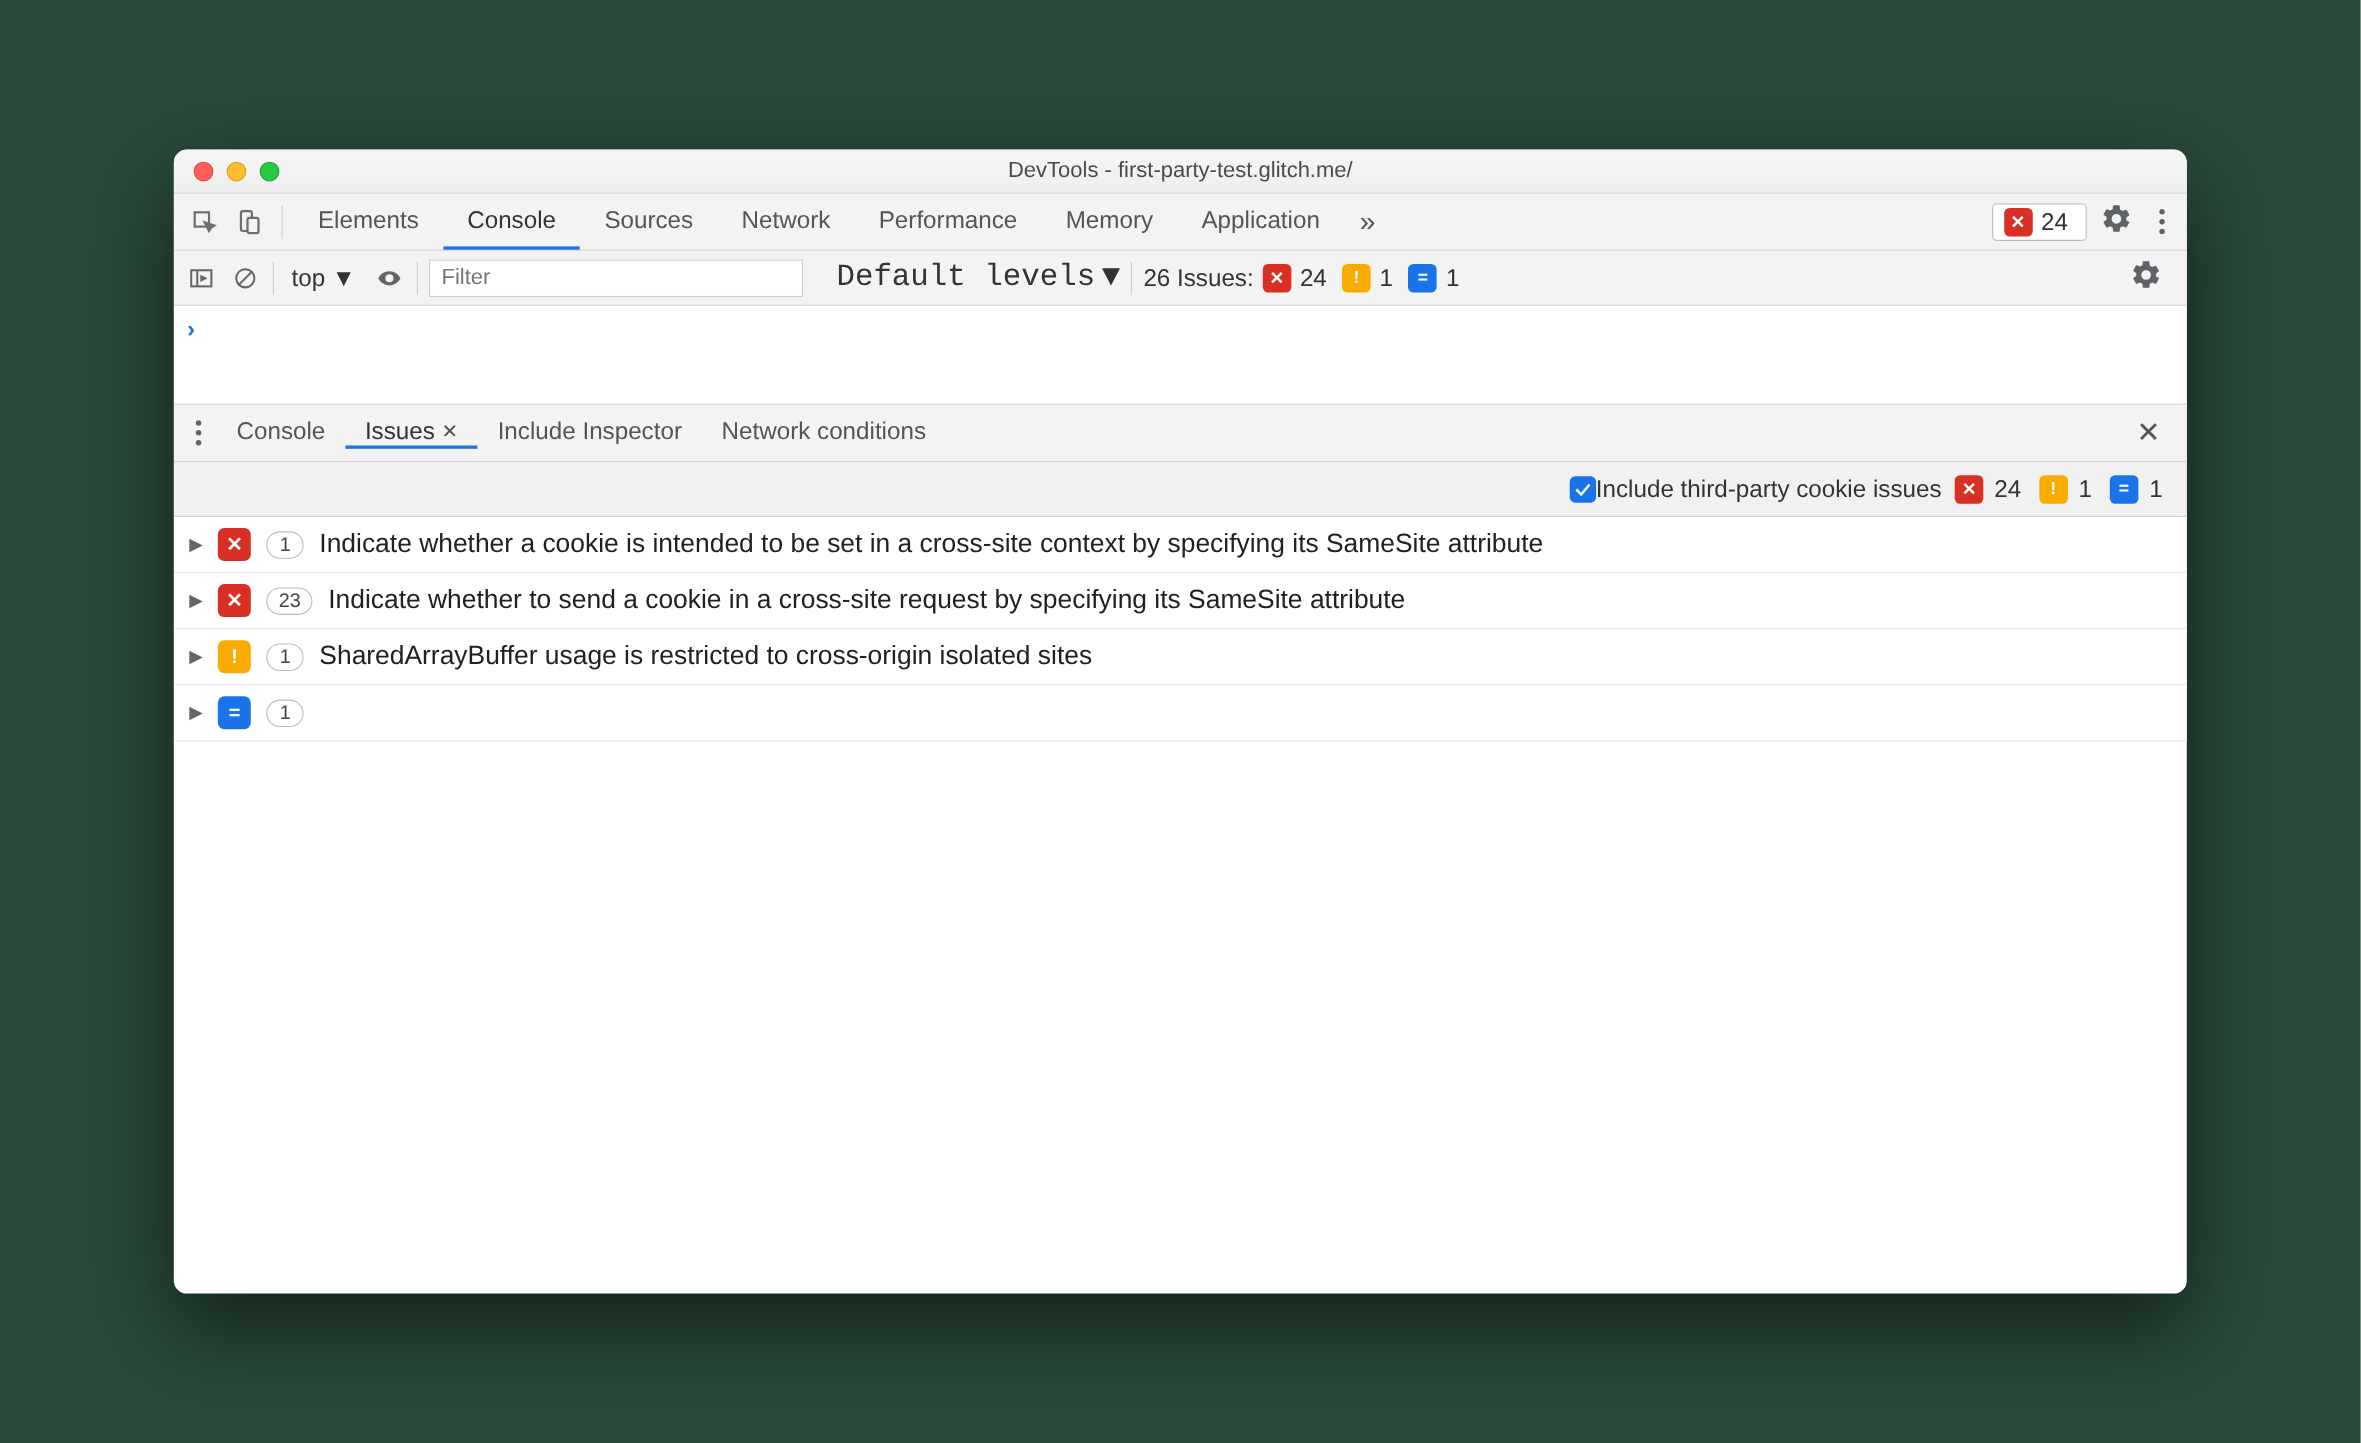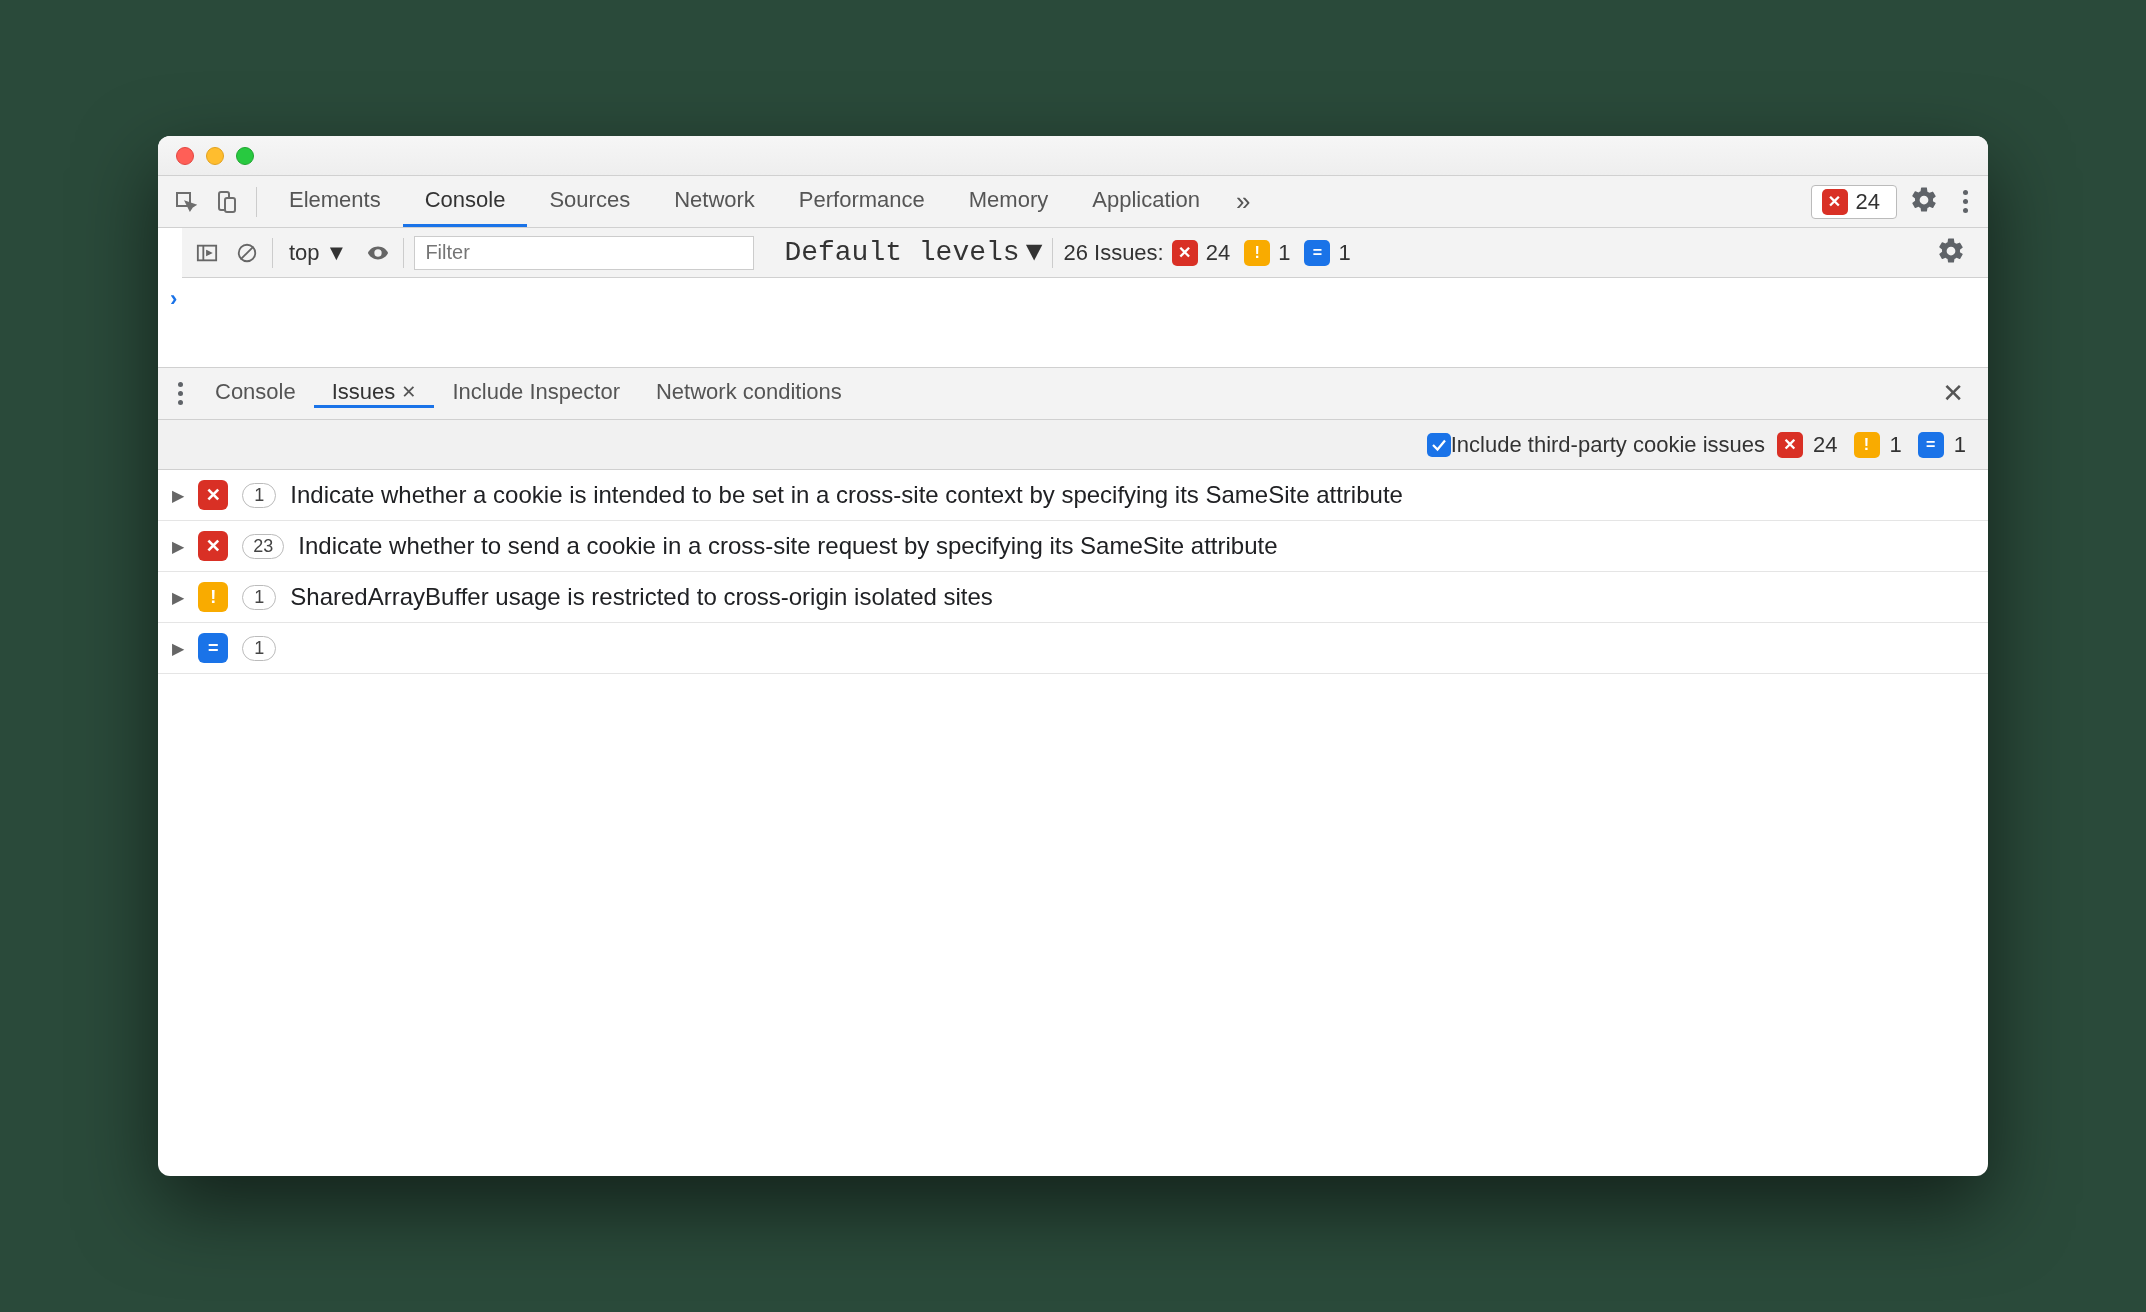--- a/index.html
+++ b/index.html
@@ -76,21 +76,21 @@
   .badge-icon.blue::after{content:""; position:absolute; bottom:-5px; left:5px; border:5px solid transparent; border-top-color:#1a73e8;}
   .badge-count { font-size:22px; color:#333; margin-right:6px;}
   .gear, .kebab { cursor:pointer; color:#5f6368; padding:0 12px;}
   .gear svg{width:30px;height:30px;}
   .kebab { font-size:28px; display:flex; align-items:center;}
   .kebab-dots { display:flex; flex-direction:column; gap:4px;}
   .kebab-dots span{width:5px;height:5px;background:#5f6368;border-radius:50%;}
 
   .console-toolbar {
     height:50px; background:#f3f3f3; border-bottom:1px solid #d0d0d0;
-    display:flex; align-items:center; padding:0 10px; gap:10px;margin-left:24px;
+    display:flex; align-items:center; padding:0 10px; gap:10px;
   }
   .ct-btn { width:30px;height:30px;display:flex;align-items:center;justify-content:center;color:#666;cursor:pointer;}
   .ct-btn svg{width:22px;height:22px;}
   .context-select { display:flex; align-items:center; gap:6px; font-size:22px; color:#333; cursor:pointer; padding:0 6px;}
   .filter-input {
     border:1px solid #ccc; background:#fff; height:34px; width:340px; font-size:20px;
     padding:0 10px; color:#333;
   }
   .level-select { font-size:28px; color:#333; display:flex; align-items:center; gap:6px; cursor:pointer;font-family:Liberation Mono, monospace;}
   .sep { width:1px; height:30px; background:#ccc;}
@@ -136,20 +136,21 @@
 <body>
 
 <div class="window">
 
   <div class="titlebar">
     <div class="traffic">
       <div class="dot red"></div>
       <div class="dot yellow"></div>
       <div class="dot green"></div>
     </div>
+    <div class="title-text">DevTools - first-party-test.glitch.me/</div>
   </div>
 
   <div class="main-tabs">
     <div class="tb-btn">
       <svg viewBox="0 0 24 24" fill="none" stroke="currentColor" stroke-width="2">
           <rect x="3" y="3" width="13" height="13"></rect>
           <path d="M12 12 l9 3 -3 2 -2 3 z" fill="currentColor"></path>
         </svg>
     </div>
     <div class="tb-btn">

